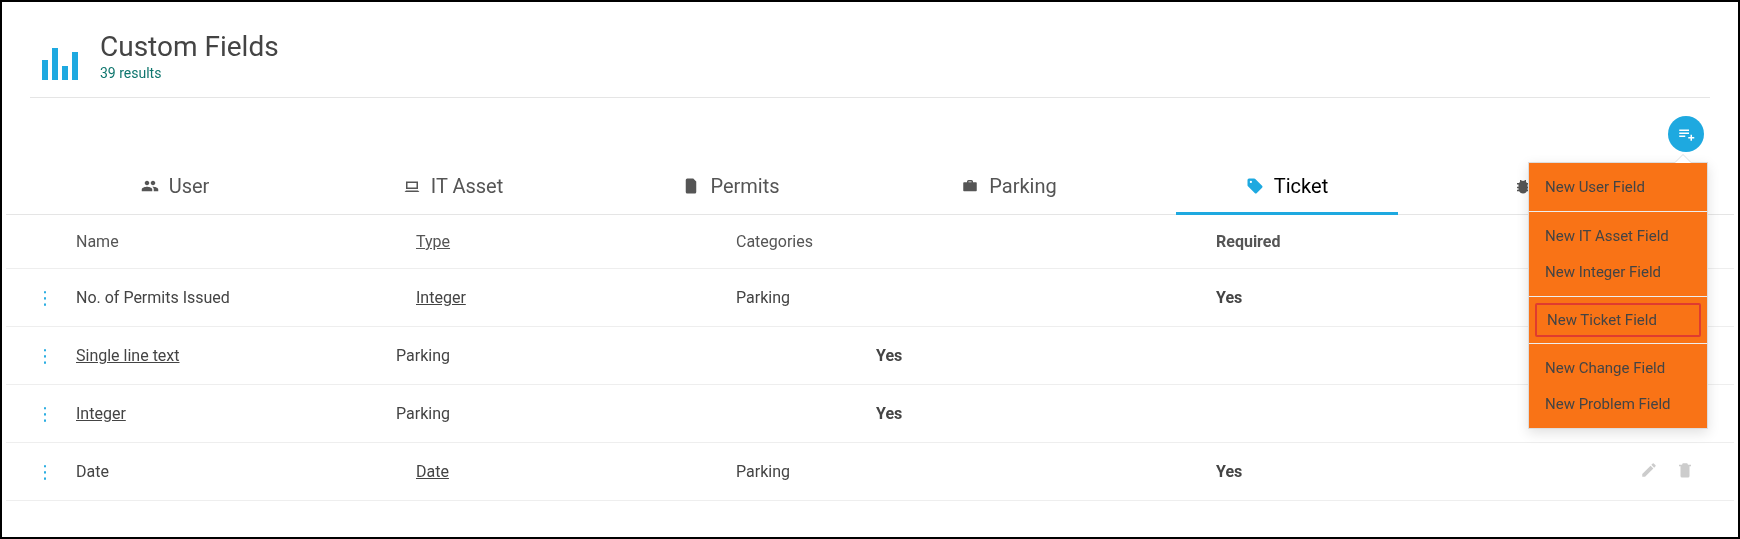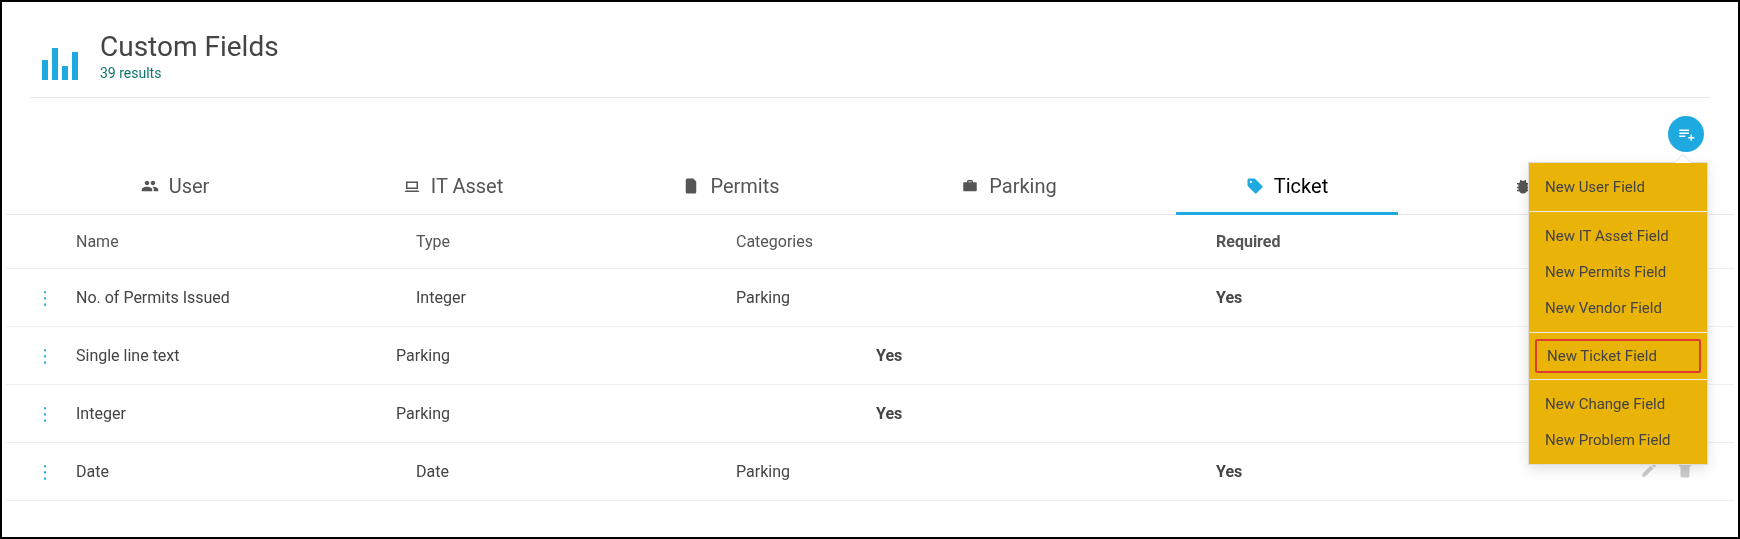--- a/index.html
+++ b/index.html
@@ -17,25 +17,25 @@
 .tabs { display: flex; padding: 0 30px; border-bottom: 1px solid #e5e5e5; margin-top: 8px; }
 .tab { flex: 1; display: flex; align-items: center; justify-content: center; gap: 10px; padding: 14px 0 16px 0; font-size: 20px; color: #555; cursor: pointer; position: relative; }
 .tab.active { color: #000000; }
 .tab.active::after { content: ""; position: absolute; left: 10%; right: 10%; bottom: -1px; height: 3px; background: #1ea9e0; }
 .tab .ticon { width: 18px; height: 18px; display: flex; align-items: center; justify-content: center; }
 .table-header, .table-row { display: flex; align-items: center; padding: 0 30px; border-bottom: 1px solid #eee; }
 .table-header { height: 54px; font-size: 16px; color: #555; }
 .table-row { height: 58px; font-size: 16px; color: #444; }
 .col-handle { width: 40px; display:flex; align-items:center; }
 .col-name { flex: 0 0 340px; }
-.col-type { flex: 0 0 320px; }
+.col-type { flex: 0 0 320px; text-decoration: underline; }
 .col-cat { flex: 0 0 480px; }
 .col-req { flex: 0 0 200px; font-weight: bold; }
 .dots { color:#1ea9e0; font-size:18px; line-height:1; cursor:grab; letter-spacing: -1px; }
-.dropdown { position: absolute; top: 160px; right: 30px; width: 180px; background: #eab308; border: 1px solid #ddd; box-shadow: 0 4px 12px rgba(0,0,0,0.12); padding: 6px 0; z-index: 20; }
+.dropdown { position: absolute; top: 160px; right: 30px; width: 180px; background: #f97316; border: 1px solid #ddd; box-shadow: 0 4px 12px rgba(0,0,0,0.12); padding: 6px 0; z-index: 20; }
 .dropdown::before { content:""; position:absolute; top:-8px; right:16px; border-left:8px solid transparent; border-right:8px solid transparent; border-bottom:8px solid #fff; filter: drop-shadow(0 -1px 0 #ddd); }
 .dropdown-item { padding: 9px 16px; font-size: 15px; color: #444; cursor: pointer; }
 .dropdown-sep { height:1px; background:#eee; margin:6px 0; }
 .highlight { border: 2px solid #e03b2f; border-radius: 2px; margin: 0 6px; padding: 6px 10px !important; }
 .row-actions { position:absolute; right:40px; display:flex; gap:18px; color:#bbb; }
 </style>
 </head>
 <body>
 <div class="container">
 
@@ -160,22 +160,21 @@
     <span><svg width="18" height="18" viewBox="0 0 24 24" fill="#ccc">
             <path d="M6 7h12v13a2 2 0 0 1-2 2H8a2 2 0 0 1-2-2V7zm3-4h6l1 2h4v2H4V5h4l1-2z"></path>
           </svg></span>
   </div>
 </div>
 
 <div class="dropdown">
   <div class="dropdown-item">New User Field</div>
   <div class="dropdown-sep"></div>
   <div class="dropdown-item">New IT Asset Field</div>
-  <div class="dropdown-item">New Permits Field</div>
-  <div class="dropdown-item">New Vendor Field</div>
+  <div class="dropdown-item">New Integer Field</div>
   <div class="dropdown-sep"></div>
   <div class="dropdown-item highlight">New Ticket Field</div>
   <div class="dropdown-sep"></div>
   <div class="dropdown-item">New Change Field</div>
   <div class="dropdown-item">New Problem Field</div>
 </div>
 
 </div>
 
 </body></html>

